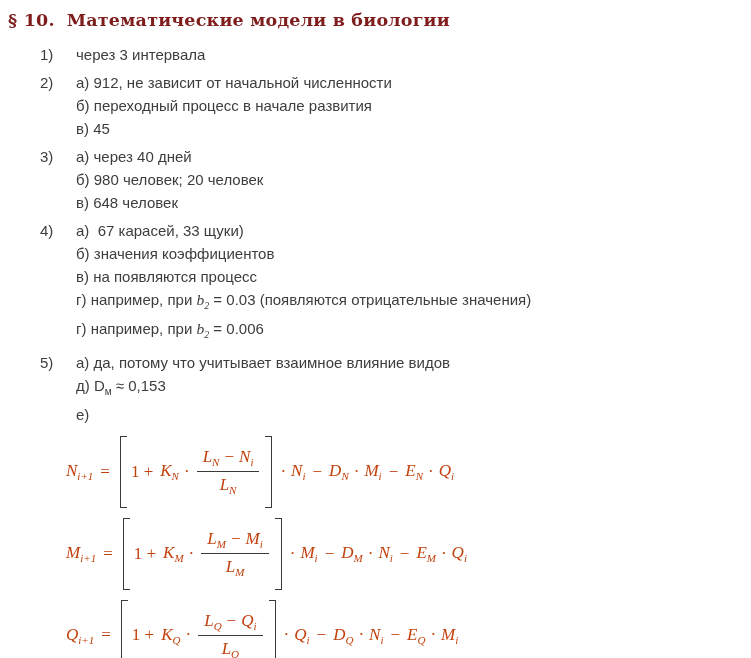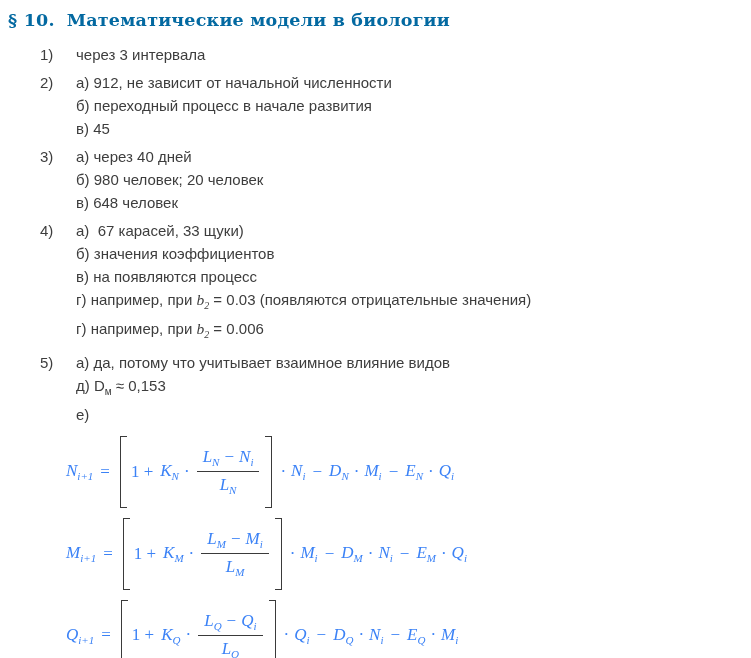--- a/index.html
+++ b/index.html
@@ -5,40 +5,40 @@
   * { margin:0; padding:0; box-sizing:border-box; }
   html,body { background:#ffffff; }
   .page {
     width:751px; height:658px; background:#ffffff; overflow:hidden;
     font-family:"Liberation Sans", sans-serif; color:#3d3d3d;
   }
   
   .title-row {
     margin:10px 0 0 8px;
     font-family:"DejaVu Serif", serif;
-    font-weight:bold; font-size:17.5px; color:#0369a1;
+    font-weight:bold; font-size:17.5px; color:#7f1d1d;
     letter-spacing:0.2px;
   }
   .title-row .section { margin-right:12px; }
   
   .list { margin-top:13px; font-size:15px; }
   .item { display:flex; margin-bottom:5px; }
   .item .num { width:28px; margin-left:40px; flex:none; line-height:23px; }
   .item .lines { flex:1;margin-left:8px; }
   .line { line-height:23px; white-space:pre-wrap; }
   .mvar-inline {
     font-family:"Liberation Serif", serif; font-style:italic; font-size:15.5px;
   }
   .seg-var { font-size:15px; }
   sub.ssub { font-size:10px; }
   
   .formulas { margin:4px 0 0 66px; }
   .mrow {
     display:flex; align-items:center; min-height:58px;
-    font-family:"Liberation Serif", serif; font-size:17px; color:#3b82f6;
+    font-family:"Liberation Serif", serif; font-size:17px; color:#c2410c;
   }
   .vit { font-style:italic; }
   .mv { white-space:nowrap; }
   sub.msub { font-style:italic; font-size:11px; letter-spacing:0; }
   .mop { margin:0 7px; }
   .mop.tight { margin:0 5px; }
   .mtext { margin-right:7px; }
   .brk-l {
     align-self:stretch; width:7px; flex:none;
     border:1.7px solid #3a3a3a; border-right:none;

